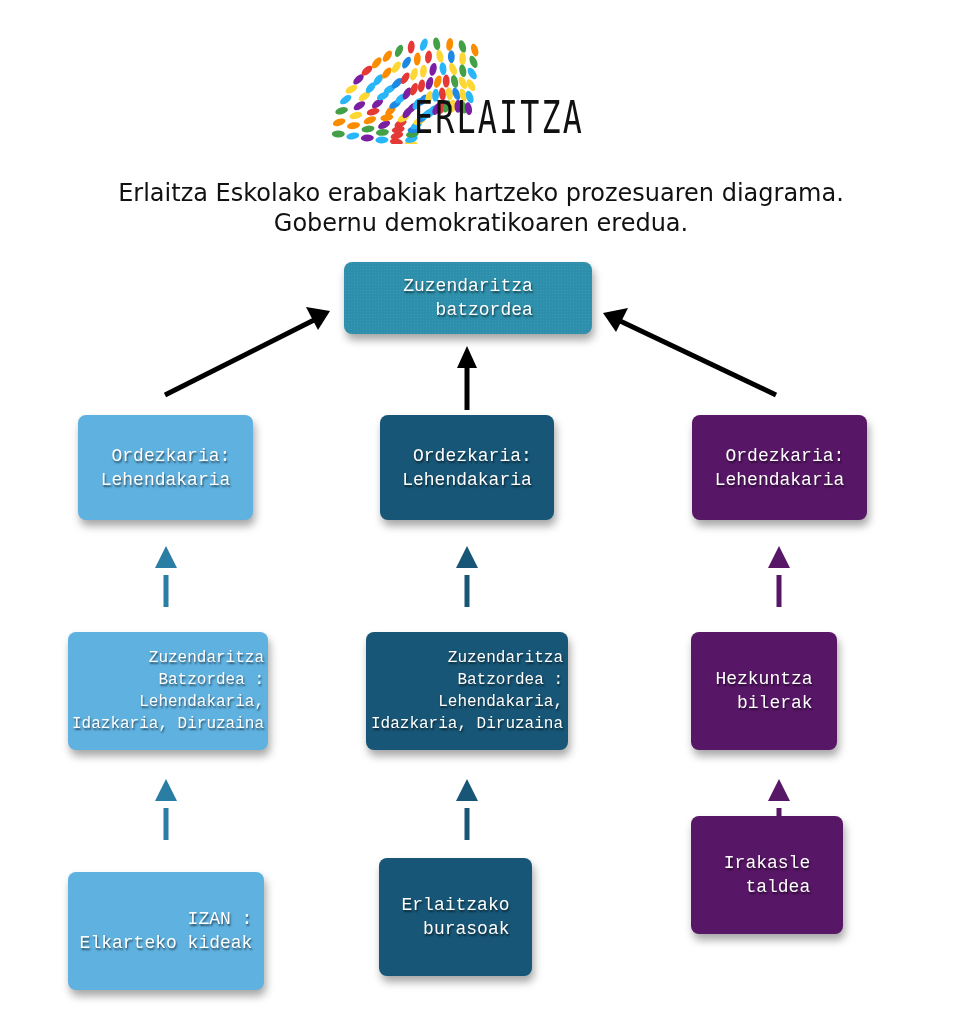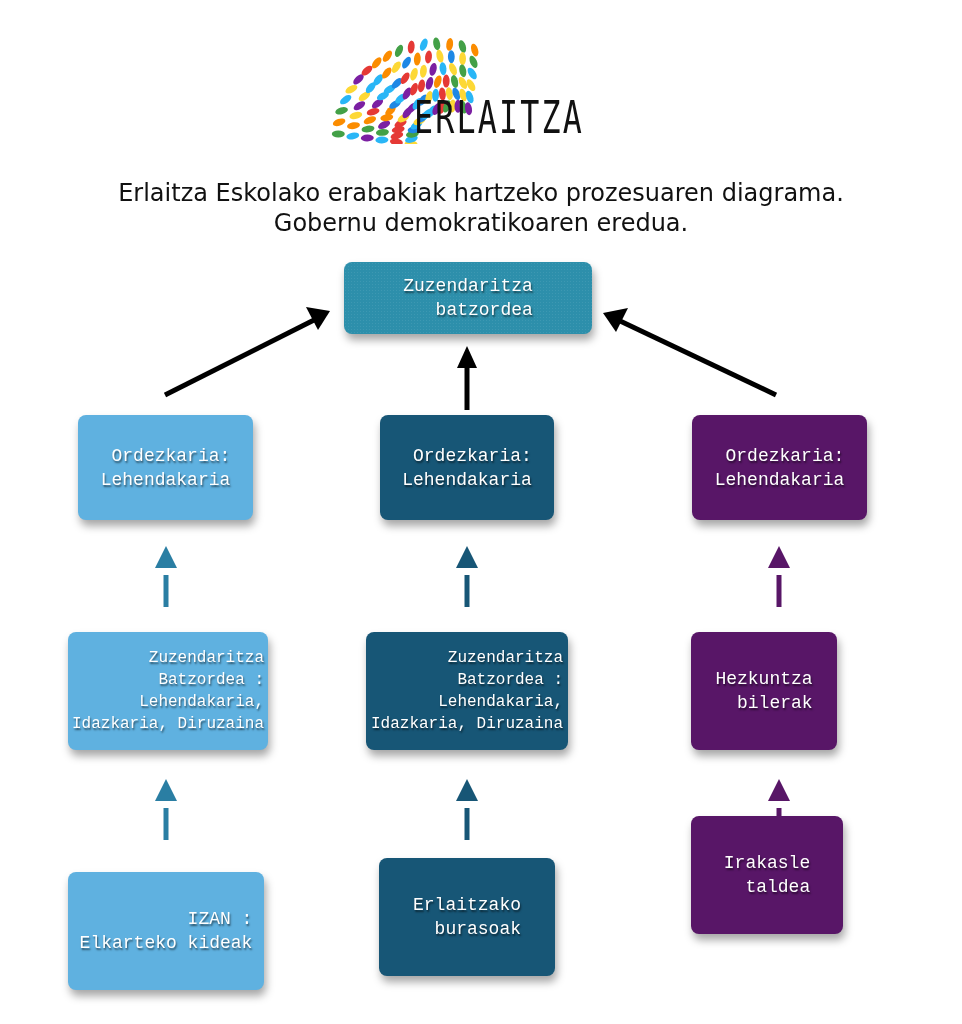--- a/index.html
+++ b/index.html
@@ -186,21 +186,21 @@
 Idazkaria, Diruzaina</div>
 <div class="box lg c-light" style="left:68px; top:872px; width:196px; height:118px;">IZAN :
 Elkarteko kideak</div>
 
 <div class="box lg c-dark" style="left:380px; top:415px; width:174px; height:105px;">Ordezkaria:
 Lehendakaria</div>
 <div class="box sm c-dark" style="left:366px; top:632px; width:202px; height:118px;">Zuzendaritza
 Batzordea :
 Lehendakaria,
 Idazkaria, Diruzaina</div>
-<div class="box lg c-dark" style="left:379px; top:858px; width:176px; height:118px;">Erlaitzako
+<div class="box lg c-dark" style="left:379px; top:858px; width:153px; height:118px;">Erlaitzako
 burasoak</div>
 
 <div class="box lg c-purple" style="left:692px; top:415px; width:175px; height:105px;">Ordezkaria:
 Lehendakaria</div>
 <div class="box lg c-purple" style="left:691px; top:632px; width:146px; height:118px;">Hezkuntza
 bilerak</div>
 <div class="box lg c-purple" style="left:691px; top:816px; width:152px; height:118px;">Irakasle
 taldea</div>
 
 </body></html>

